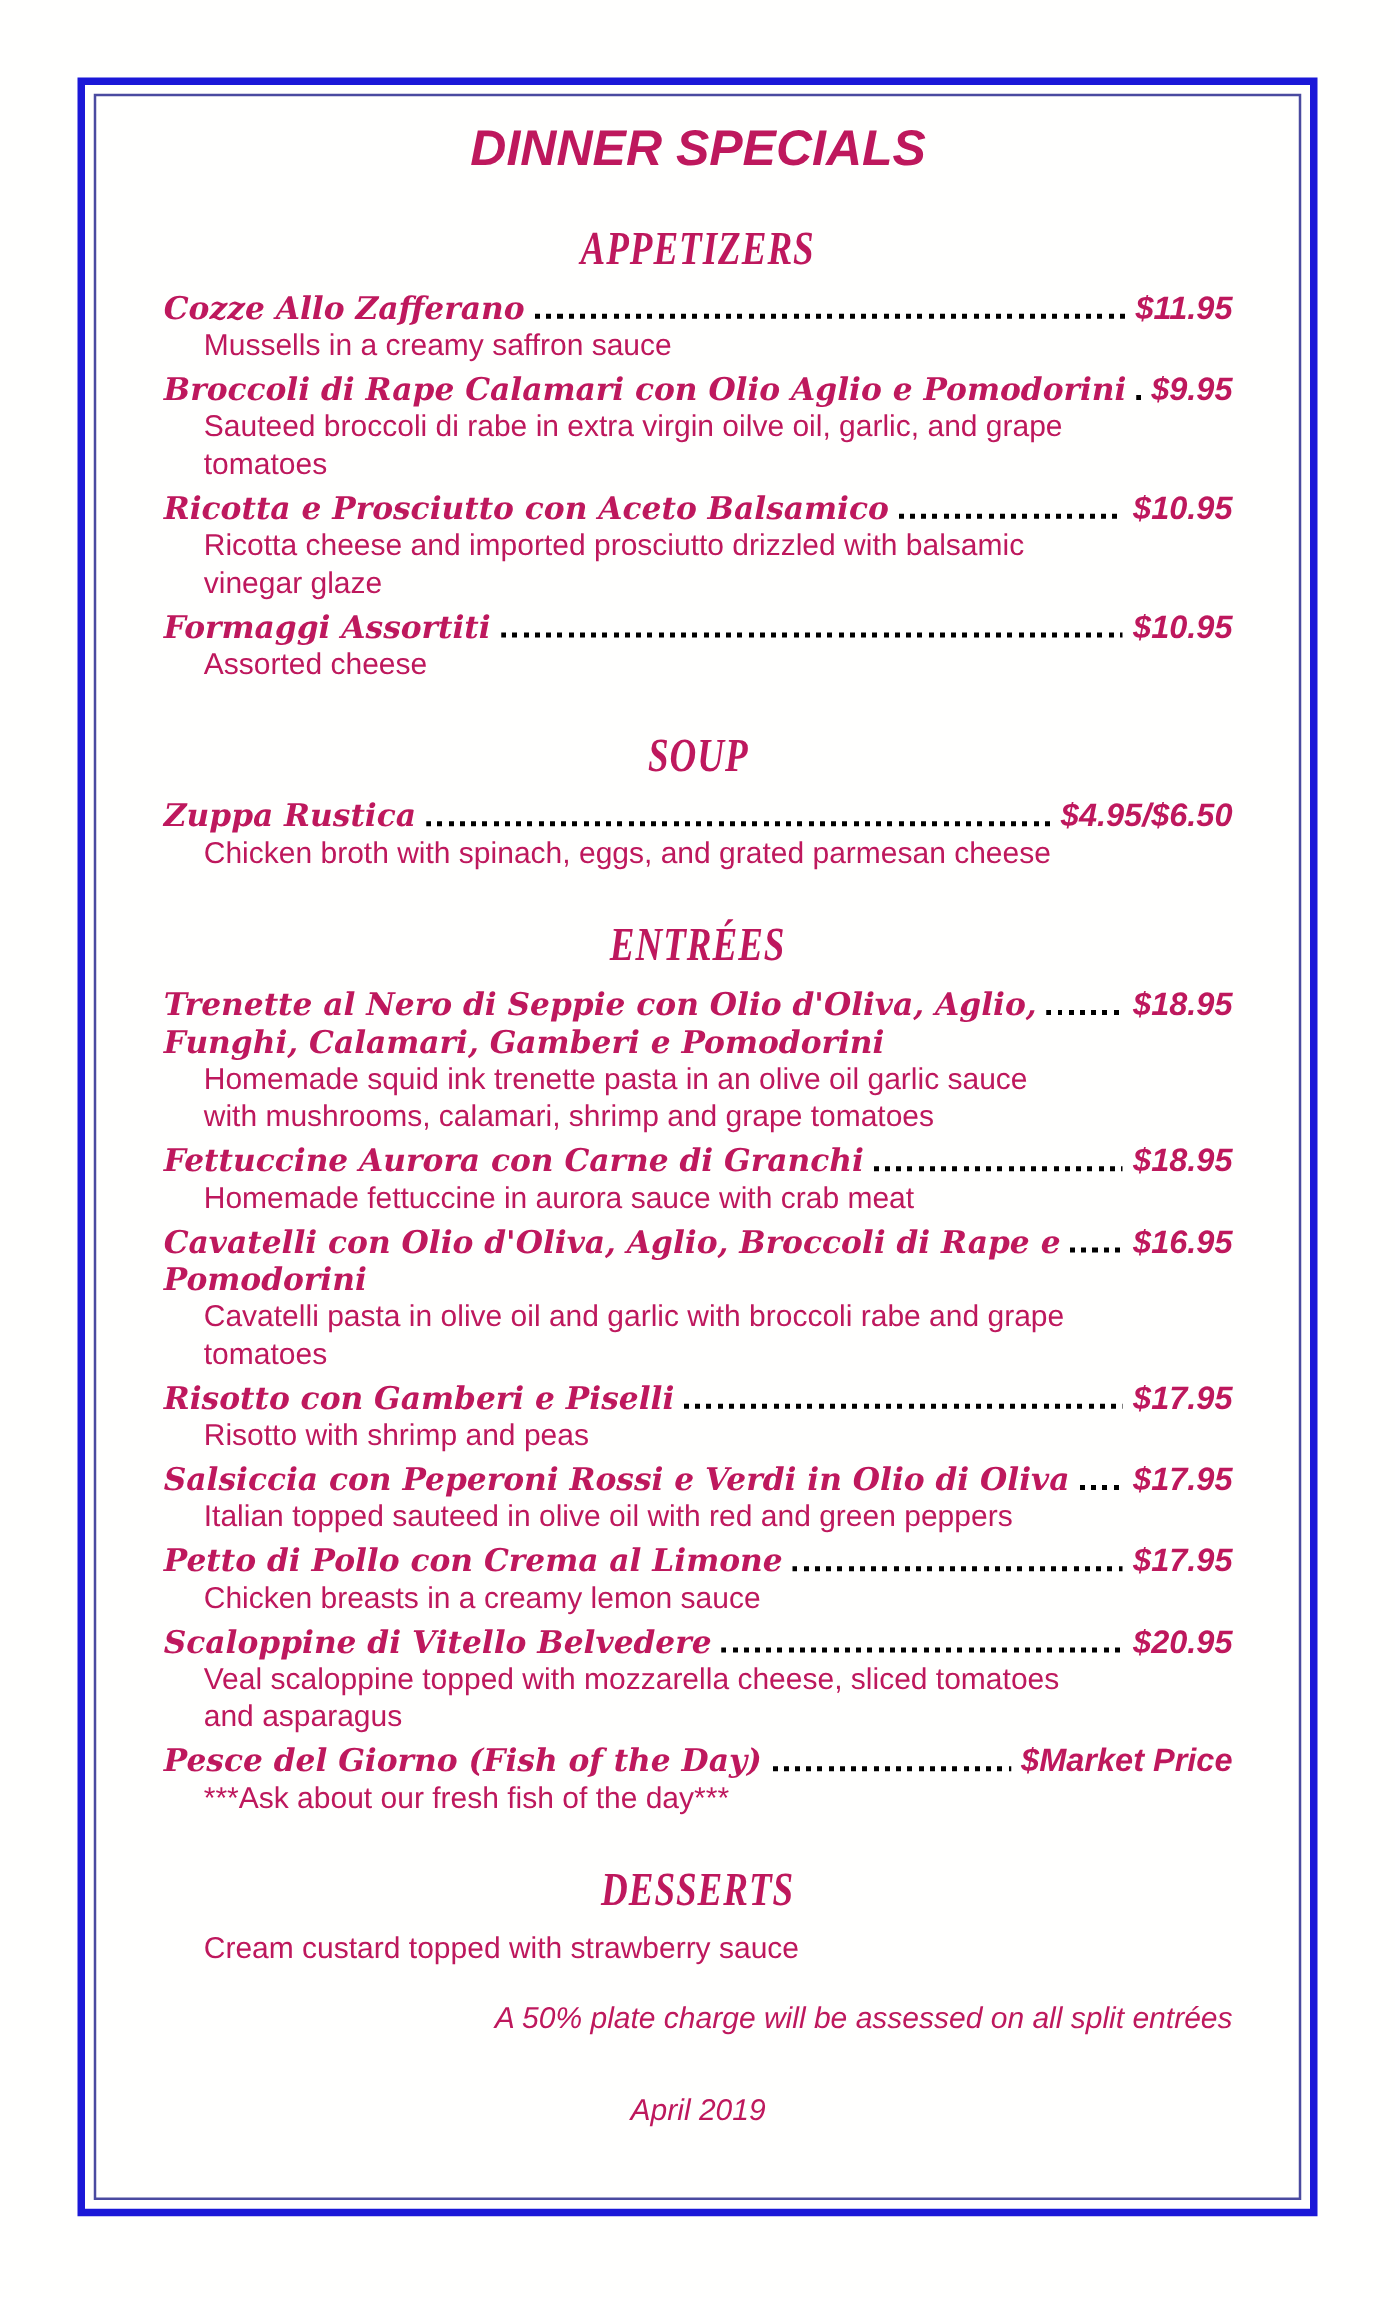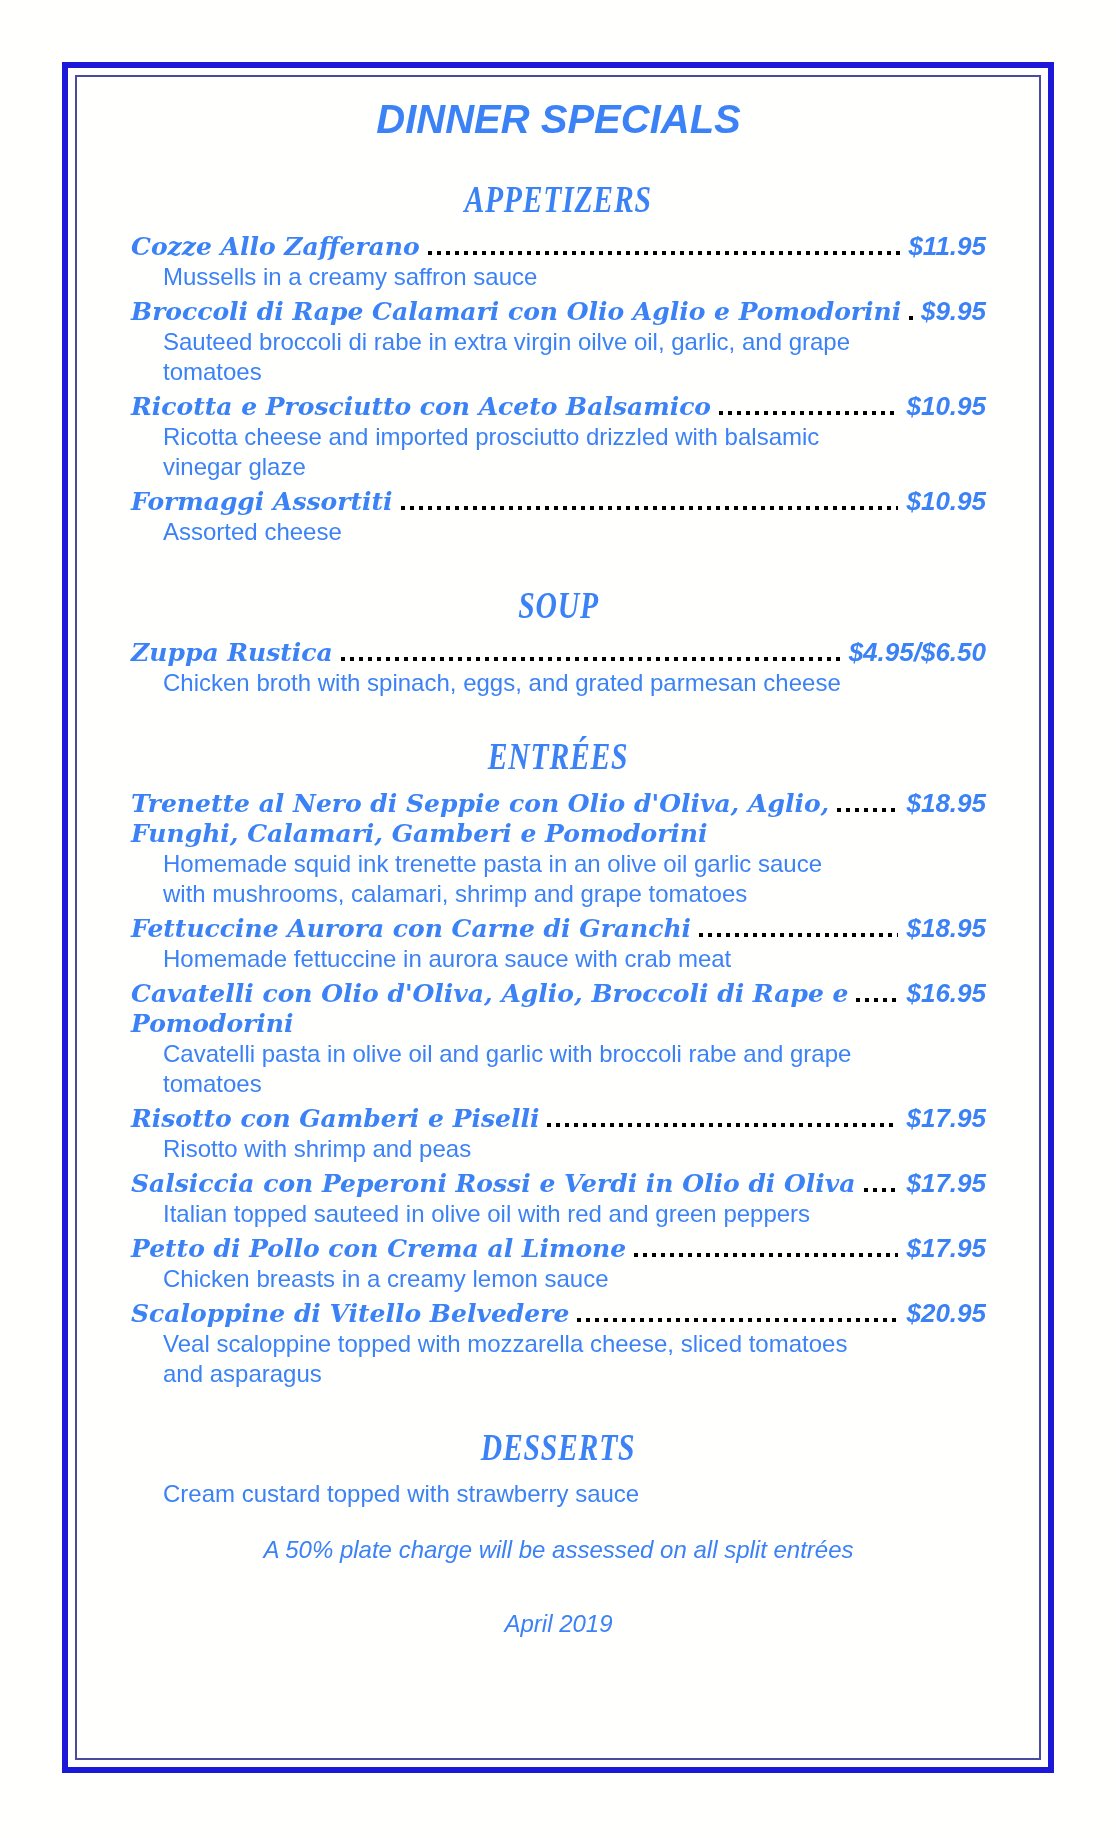--- a/index.html
+++ b/index.html
@@ -6,21 +6,21 @@
     margin: 0;
     padding: 0;
     background: #ffffff;
   }
   .page {
     position: relative;
     width: 1116px;
     height: 1838px;
     background: #fffffe;
     font-family: "Liberation Sans", sans-serif;
-    color: #3b82f6;
+    color: #be185d;
     overflow: hidden;
   }
   .outer-frame {
     position: absolute;
     left: 62px;
     top: 62px;
     right: 62px;
     bottom: 65px;
     border: 6px solid #1b18d8;
   }
@@ -90,21 +90,21 @@
     line-height: 30px;
     white-space: nowrap;
   }
   .desc {
     font-family: "Liberation Sans", sans-serif;
     font-size: 24px;
     line-height: 30px;
     margin-left: 32px;
   }
   .footer-note {
-    text-align: center;
+    text-align: right;
     font-style: italic;
     font-size: 24px;
     line-height: 30px;
     margin-top: 26px;
   }
   .footer-date {
     text-align: center;
     font-style: italic;
     font-size: 24px;
     line-height: 30px;
@@ -240,20 +240,28 @@
       <div class="item">
         <div class="item-line">
           <span class="iname">Scaloppine di Vitello Belvedere</span>
           <span class="leader"></span>
           <span class="price">$20.95</span>
         </div>
         <div class="desc">Veal scaloppine topped with mozzarella cheese, sliced tomatoes</div>
         <div class="desc">and asparagus</div>
       </div>
 
+      <div class="item">
+        <div class="item-line">
+          <span class="iname">Pesce del Giorno (Fish of the Day)</span>
+          <span class="leader"></span>
+          <span class="price">$Market Price</span>
+        </div>
+        <div class="desc">***Ask about our fresh fish of the day***</div>
+      </div>
 
       <div class="section-heading">
         <span>DESSERTS</span>
       </div>
 
       <div class="item">
         <div class="desc">Cream custard topped with strawberry sauce</div>
       </div>
 
       <div class="footer-note">A 50% plate charge will be assessed on all split entrées</div>

